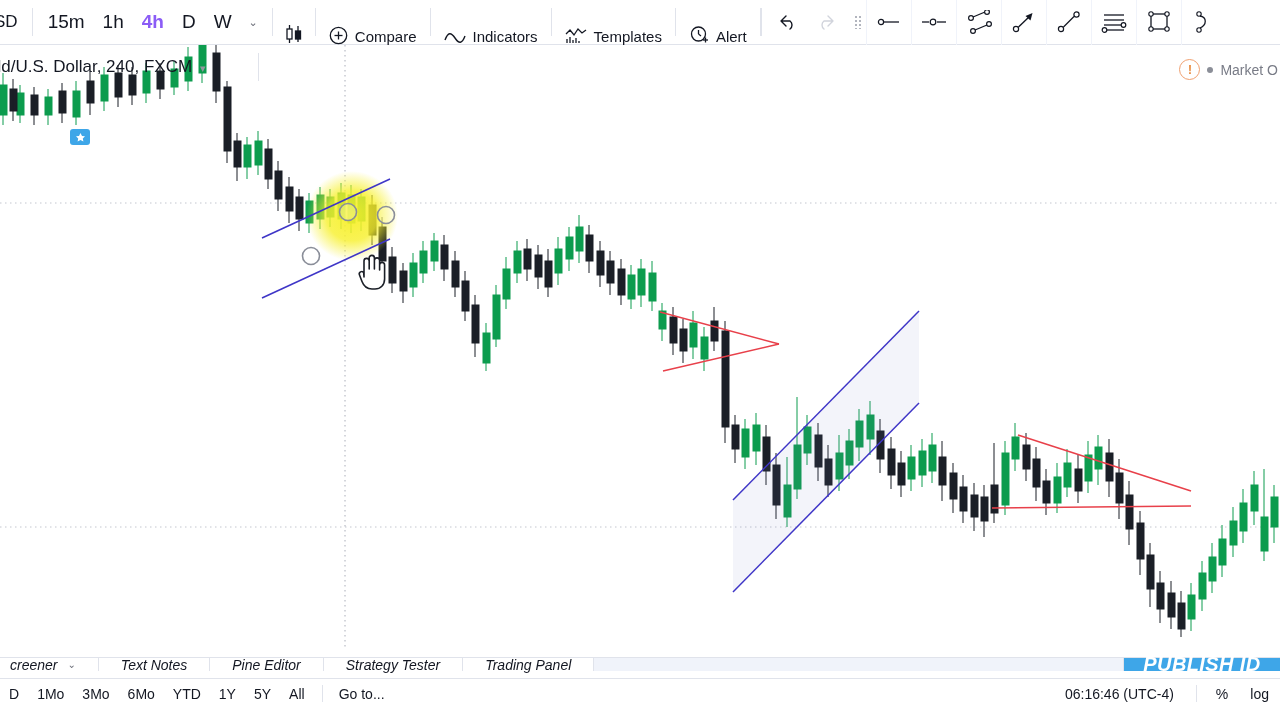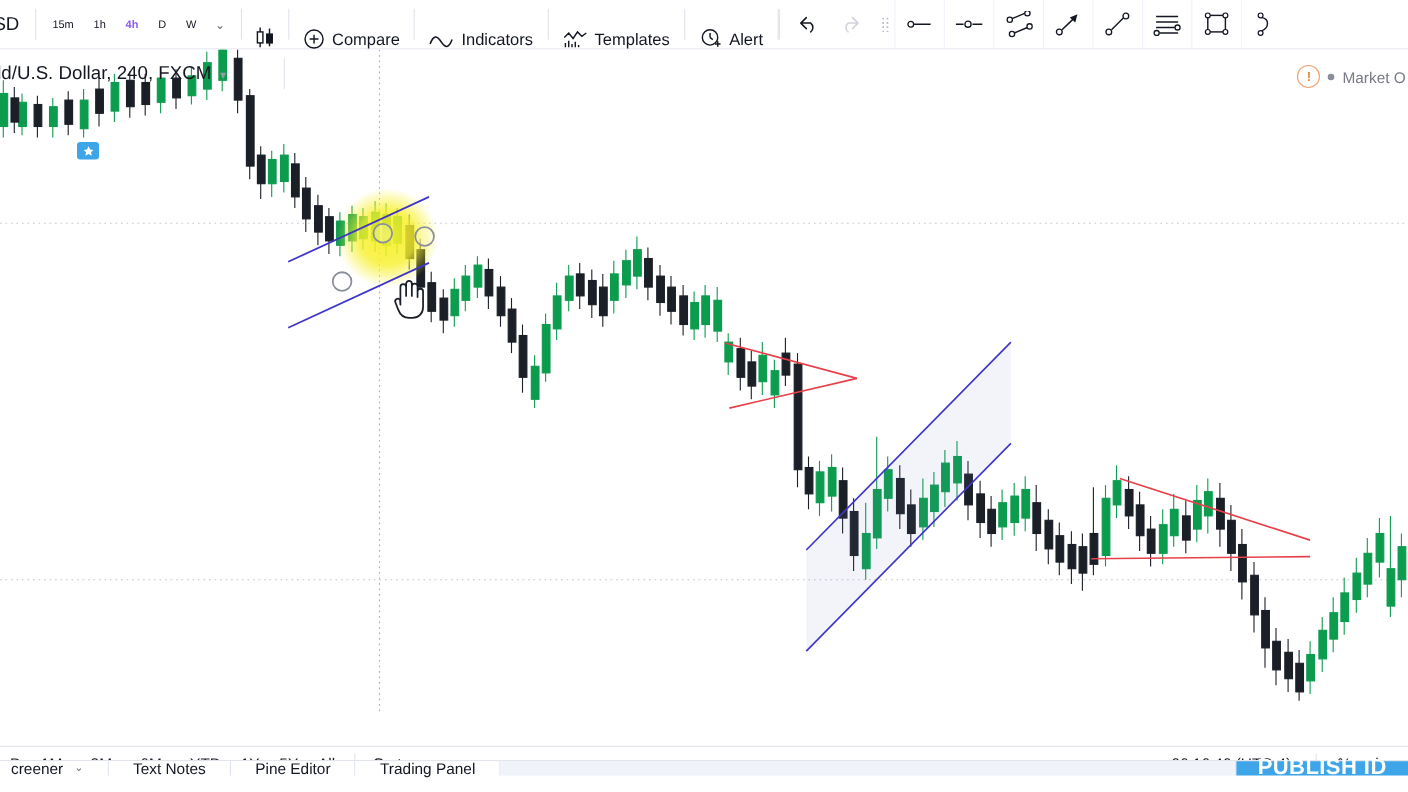--- a/index.html
+++ b/index.html
@@ -17,21 +17,21 @@
     background:#fff;border-bottom:1px solid #e0e3eb;
     display:flex;align-items:center;box-sizing:border-box;
   }
   .tb-symbol{
     font-size:17px;color:#131722;padding:0 14px 0 0;margin-left:-6px;
     white-space:nowrap;font-weight:400;
   }
   .vsep{width:1px;height:28px;background:#e0e3eb;flex:0 0 auto;}
   .tf-group{display:flex;align-items:center;padding:0 6px;}
   .tf{
-    font-size:10px;color:#131722;padding:5px 9px;border-radius:3px;
+    font-size:19px;color:#131722;padding:5px 9px;border-radius:3px;
     cursor:pointer;white-space:nowrap;
   }
   .tf.active{color:#8b5cf6;font-weight:700;}
   .chev{
     font-size:11px;color:#6a6d78;padding:4px 8px;cursor:pointer;
   }
   .tb-btn{
     display:flex;align-items:flex-end;gap:7px;padding:0 13px;height:45px;
     font-size:15px;color:#131722;cursor:pointer;white-space:nowrap;
   }
@@ -106,23 +106,23 @@
     font-size:14px;color:#131722;padding:4px 9px;cursor:pointer;white-space:nowrap;
   }
   .rb-sep{width:1px;height:17px;background:#e0e3eb;margin:0 8px;}
   .goto{font-size:14px;color:#131722;padding:4px 8px;cursor:pointer;}
   .spacer{flex:1;}
   .clock{font-size:14px;color:#131722;padding:0 14px;white-space:nowrap;}
   .scaletog{font-size:14px;color:#131722;padding:4px 11px;cursor:pointer;}
 
   
   .tabbar{
-    position:absolute;left:0;top:691px;width:1280px;height:14px;
+    position:absolute;left:0;top:657px;width:1280px;height:14px;
     background:#f8f9fd;border-top:1px solid #e0e3eb;
-    display:flex;align-items:stretch;box-sizing:border-box;z-index:20;
+    display:flex;align-items:stretch;box-sizing:border-box;z-index:20;font-style:italic;
   }
   .tab{
     display:flex;align-items:center;gap:10px;padding:0 22px;
     font-size:14px;color:#131722;cursor:pointer;white-space:nowrap;
     border-right:1px solid #e0e3eb;background:#fff;
   }
   .tab:first-child{padding-left:10px;}
   .tab .cv{font-size:10px;color:#6a6d78;}
   .tabspace{flex:1;background:#f0f3fa;border-right:1px solid #e0e3eb;}
   .publish{
@@ -721,19 +721,22 @@
       <span>creener</span>
       <span class="cv">⌄</span>
     </div>
     <div class="tab">
       <span>Text Notes</span>
     </div>
     <div class="tab">
       <span>Pine Editor</span>
     </div>
     <div class="tab">
+      <span>Strategy Tester</span>
+    </div>
+    <div class="tab">
       <span>Trading Panel</span>
     </div>
     <div class="tabspace"></div>
     <div class="publish">PUBLISH ID</div>
   </div>
 
 </div>
 
 </body></html>

